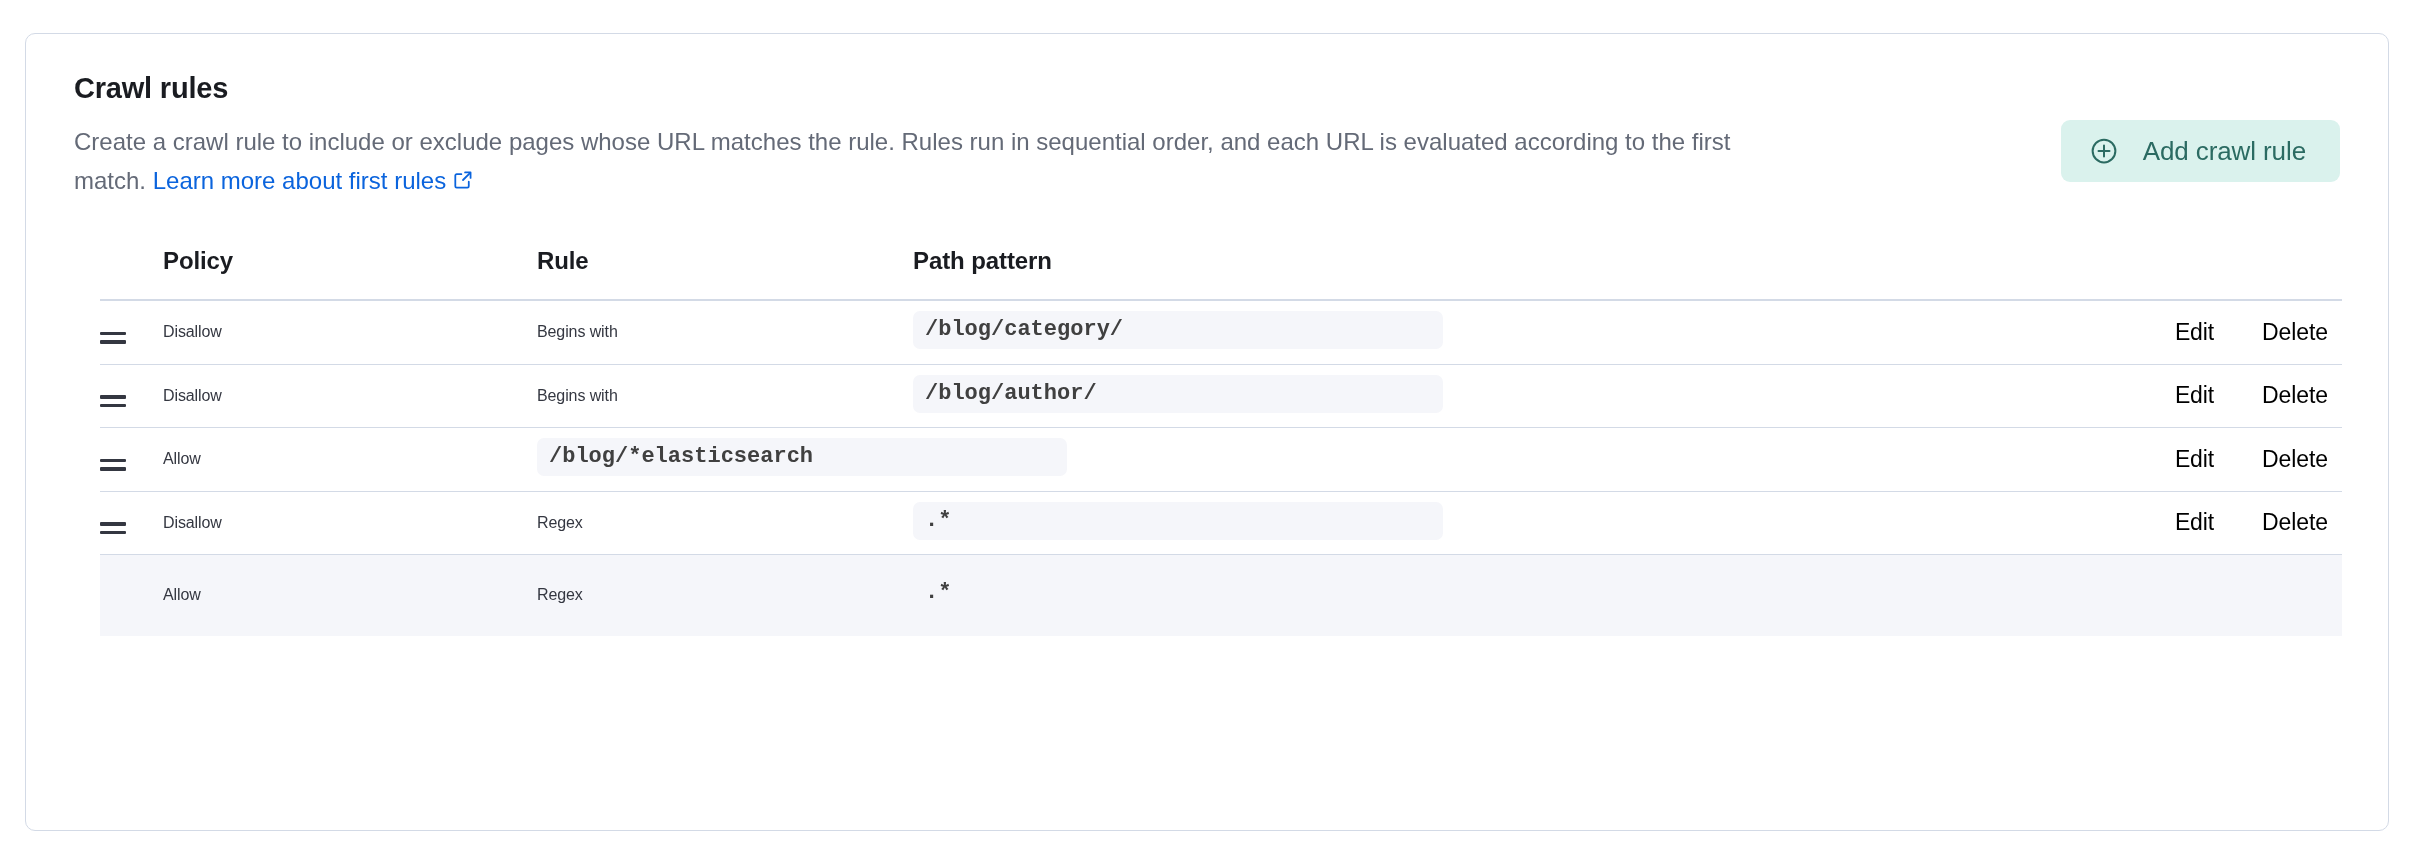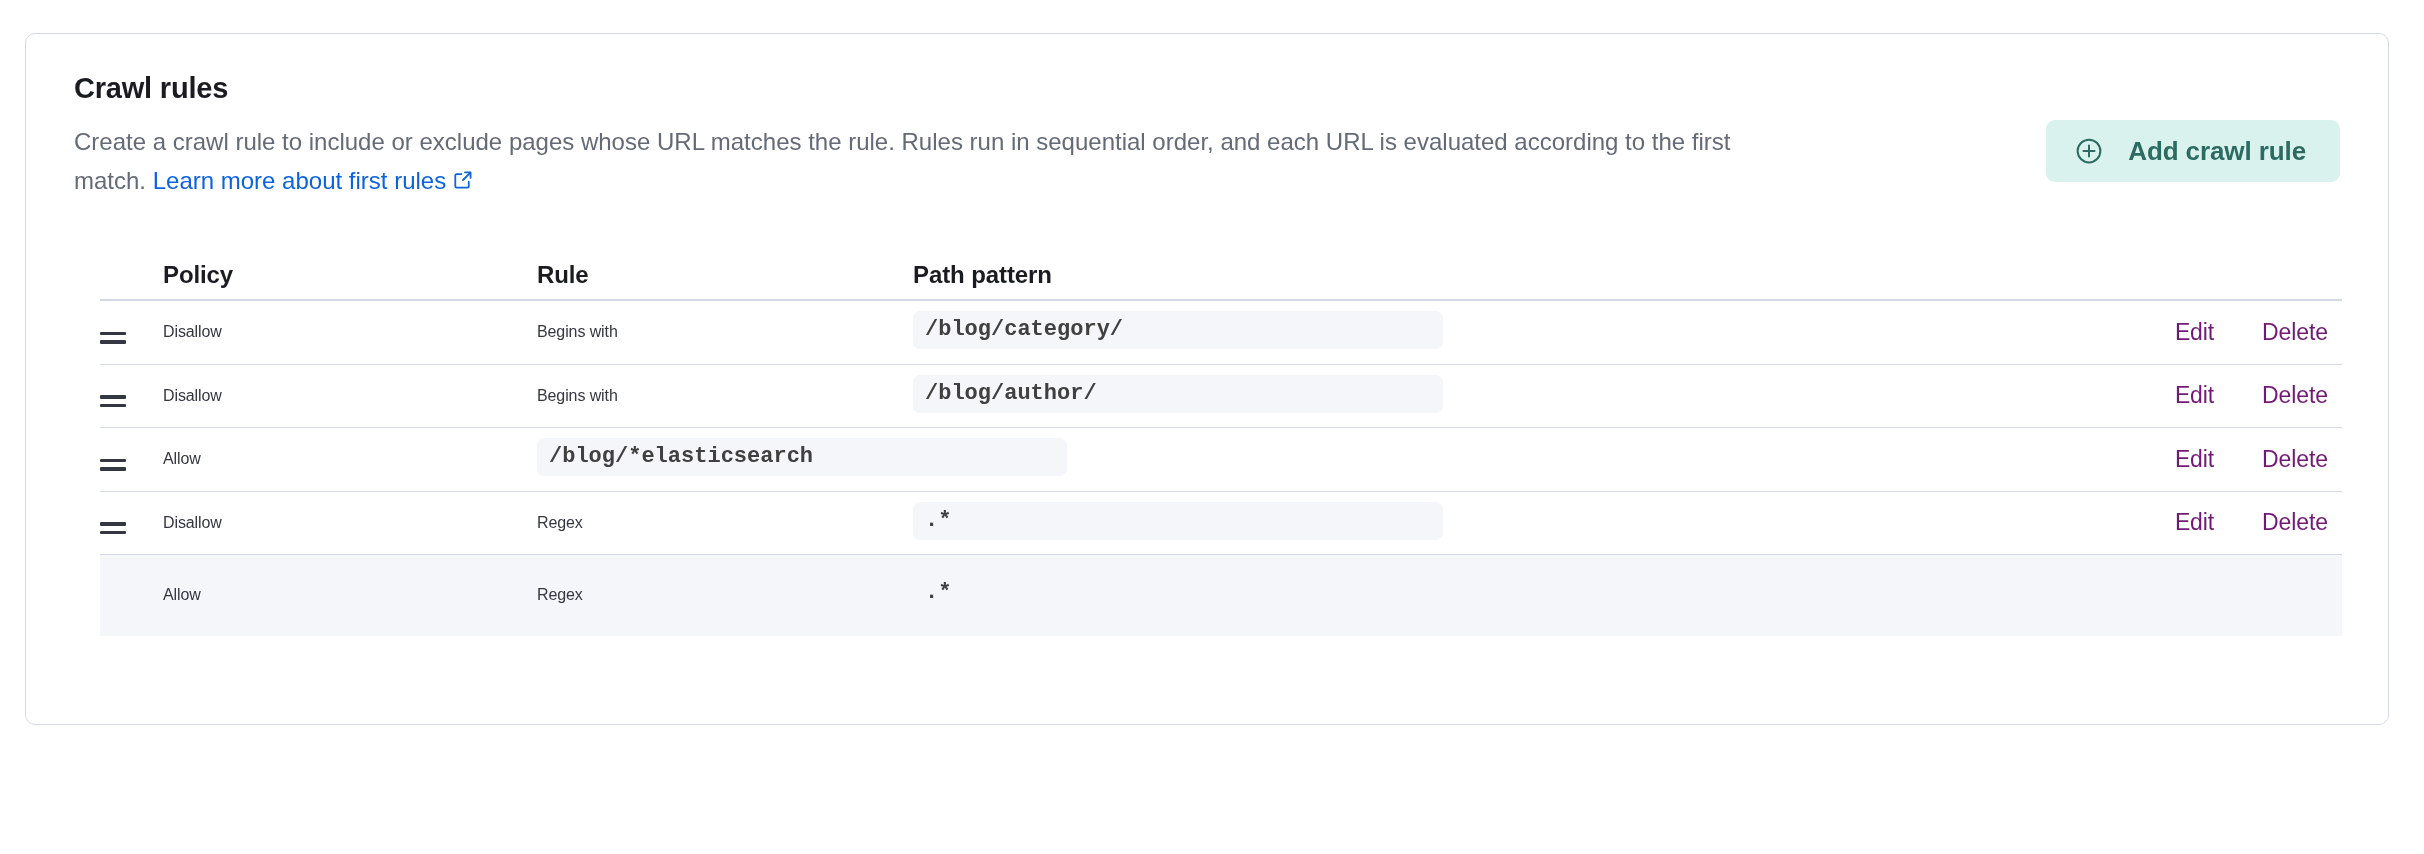--- a/index.html
+++ b/index.html
@@ -12,21 +12,21 @@
     background: #ffffff;
     font-family: "Liberation Sans", sans-serif;
     -webkit-font-smoothing: antialiased;
   }
 
   .panel {
     position: absolute;
     left: 25px;
     top: 33px;
     width: 2364px;
-    height: 692px;
+    height: 798px;
     background: #ffffff;
     border: 1.5px solid #d3dae6;
     border-radius: 10px;
     overflow: hidden;
   }
 
   .panel-inner {
     padding: 36px 48px 0 48px;
     position: relative;
     height: 100%;
@@ -77,42 +77,42 @@
     padding: 0 34px 0 28px;
     display: inline-flex;
     align-items: center;
     gap: 24px;
     background: #daf2ed;
     color: #2b6b62;
     border: none;
     border-radius: 9px;
     font-family: "Liberation Sans", sans-serif;
     font-size: 26px;
-    font-weight: 700;
+    font-weight: 400;
     letter-spacing: -0.1px;
     cursor: pointer;
     white-space: nowrap;
   }
 
   .plus-icon { display: inline-flex; align-items: center; }
 
   
   .rules-table {
     position: absolute;
     left: 74px;
     right: 46px;
     top: 225px;
   }
 
   .thead {
     display: flex;
     align-items: flex-end;
     height: 42px;
     border-bottom: 2px solid #d3dae6;
-    padding-bottom: 10px;
+    padding-bottom: 24px;
   }
 
   .th {
     font-size: 24px;
     font-weight: 700;
     color: #1a1c21;
     letter-spacing: -0.1px;
   }
 
   .col-handle { width: 63px; flex: 0 0 63px; }
@@ -181,21 +181,21 @@
   .actions {
     display: flex;
     justify-content: flex-end;
     align-items: center;
     gap: 48px;
     padding-right: 14px;
   }
 
   .act-link {
     font-size: 23px;
-    color: #701a75;
+    color: #000000;
     text-decoration: none;
     font-weight: 400;
     cursor: pointer;
     letter-spacing: -0.1px;
   }
 </style>
 </head>
 <body>
 
 <div class="panel">

